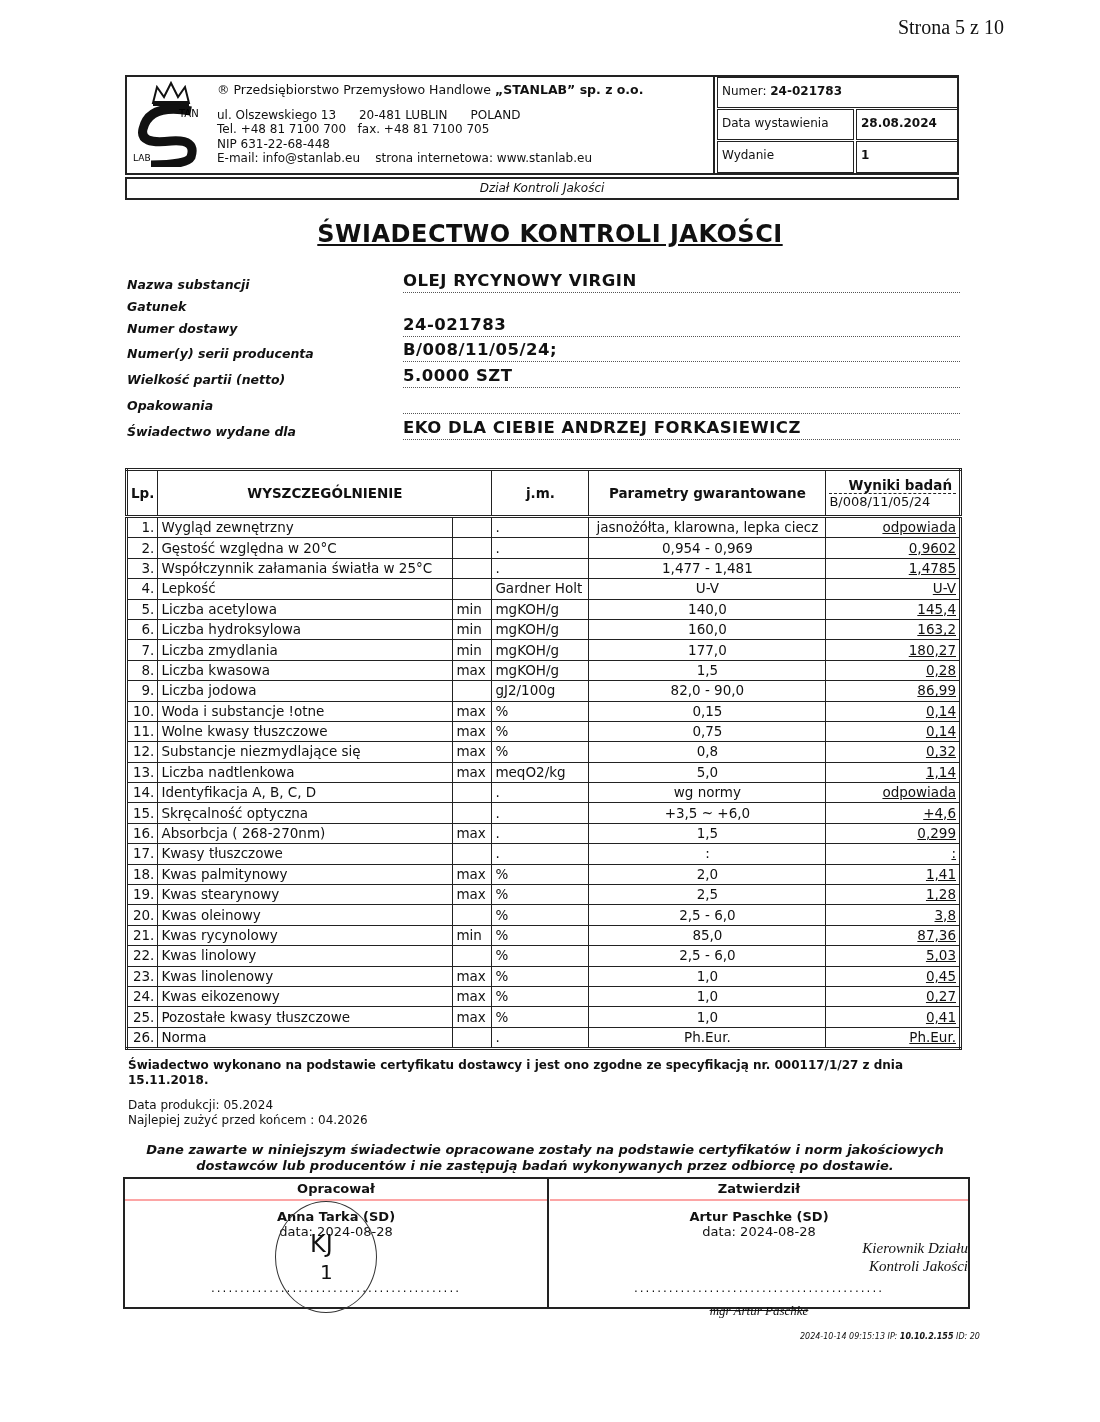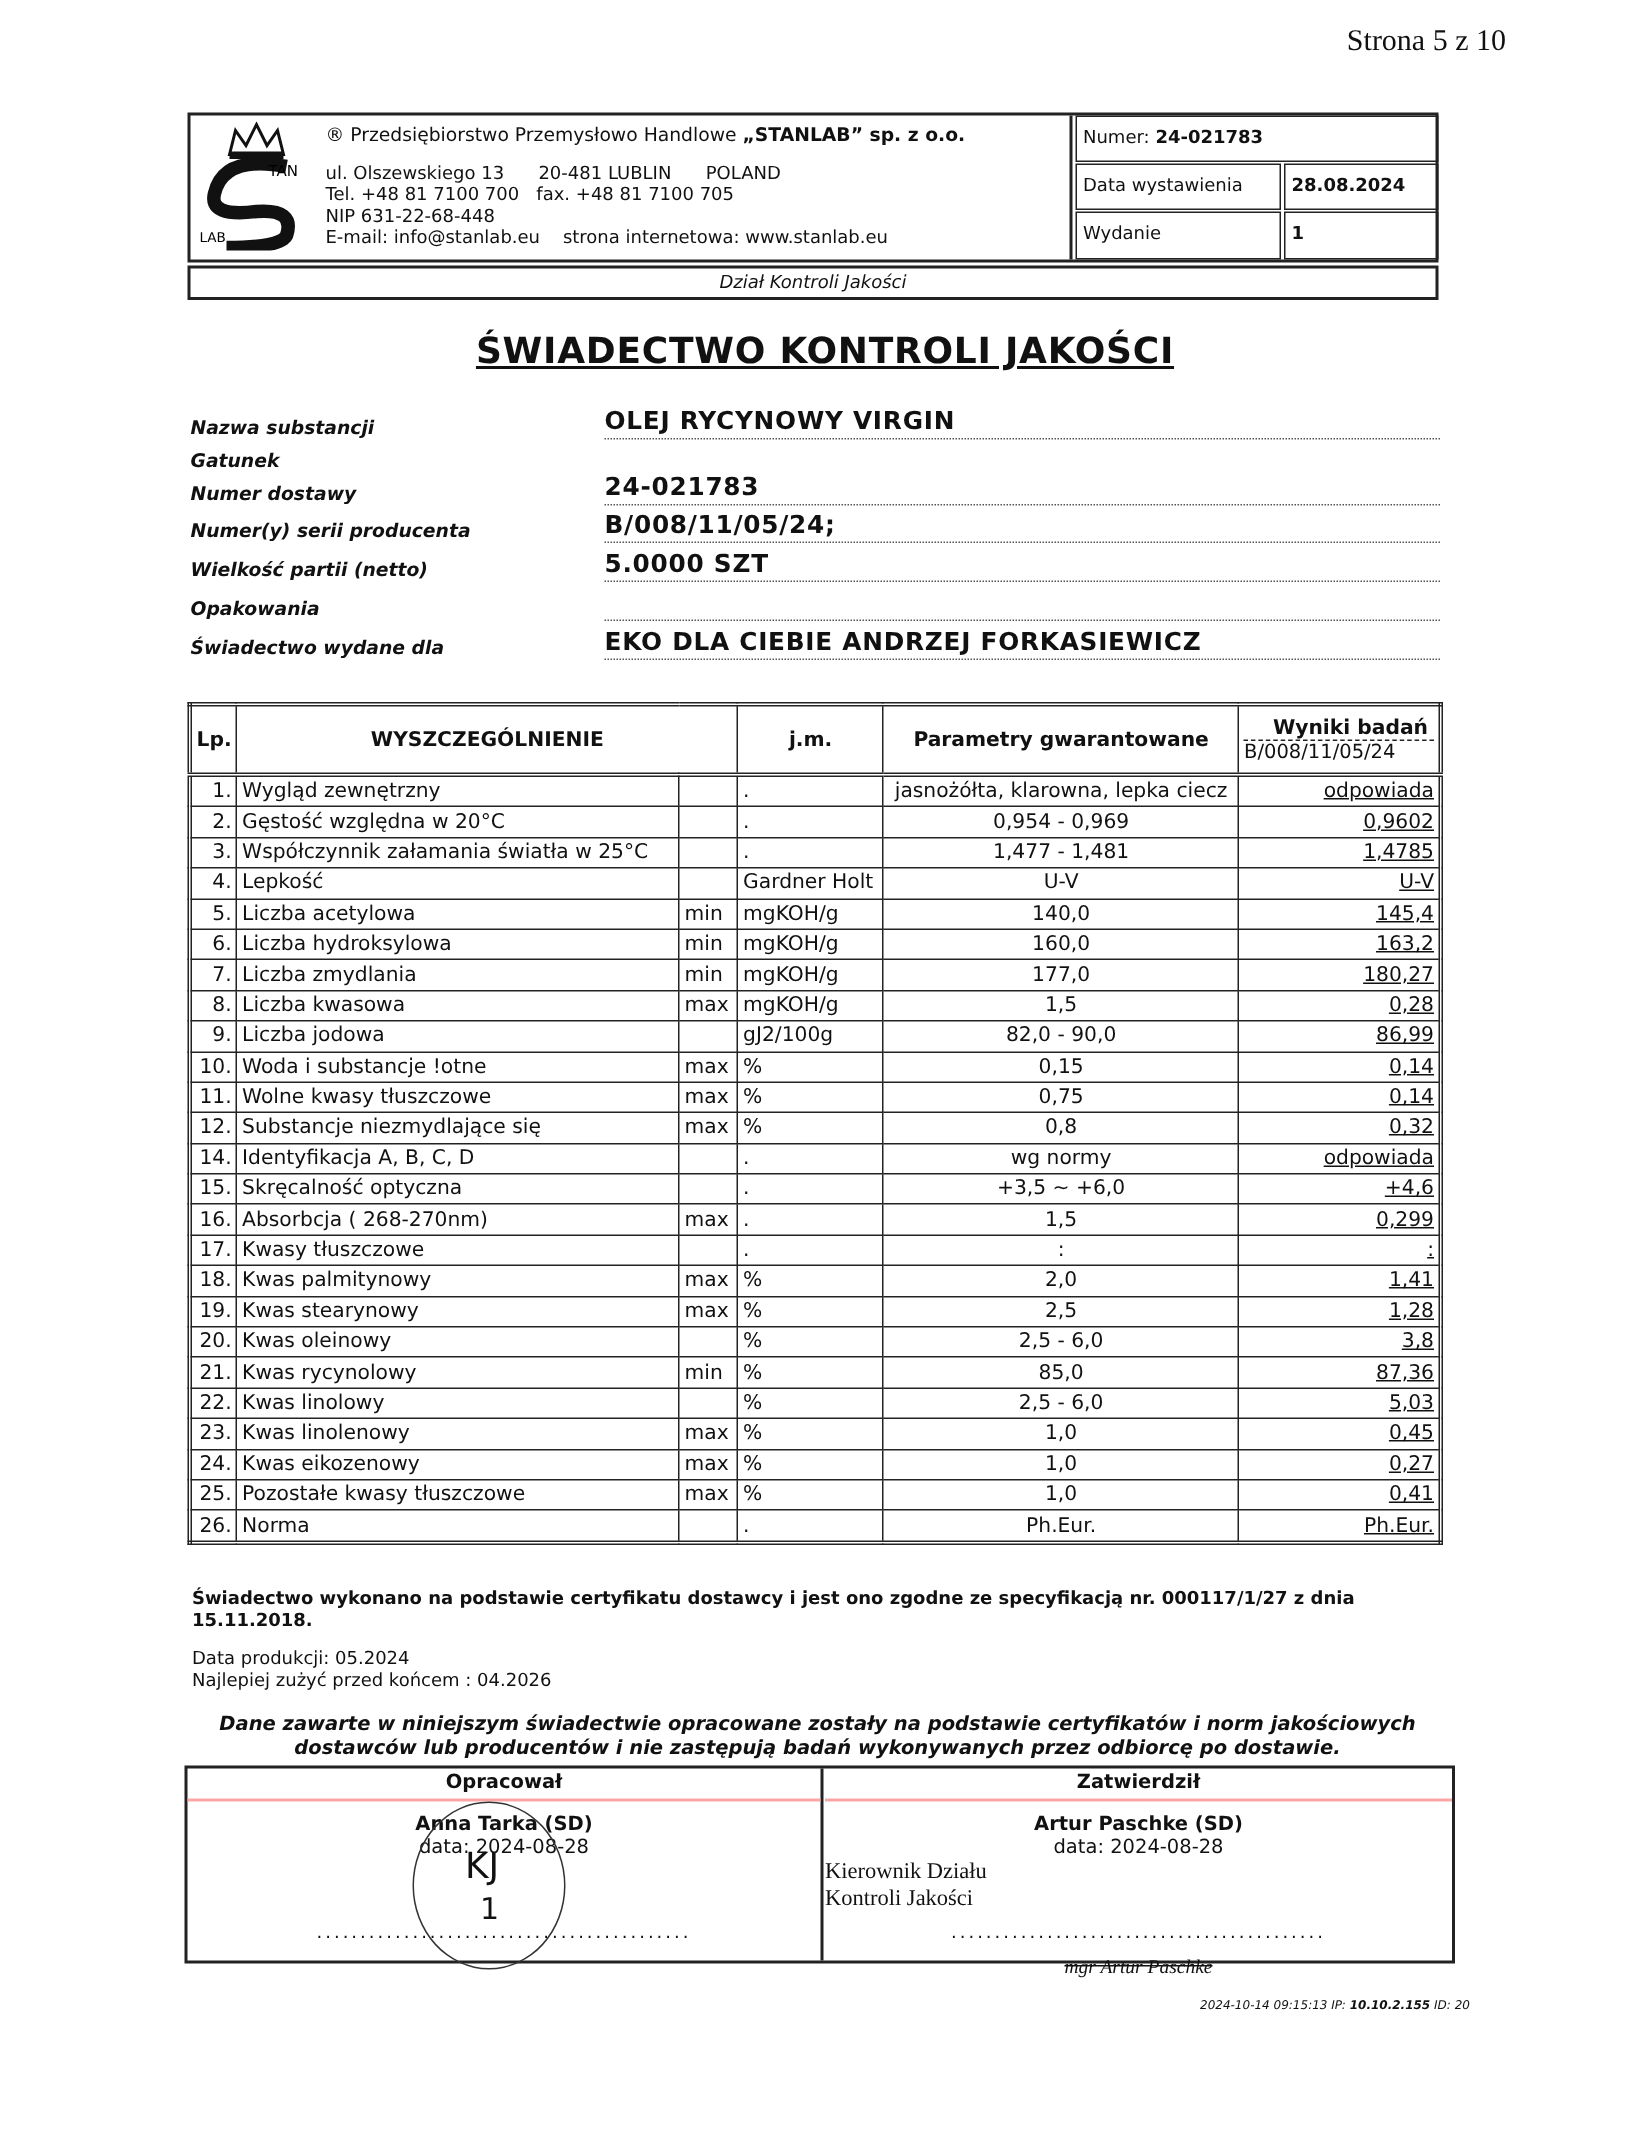--- a/index.html
+++ b/index.html
@@ -32,21 +32,21 @@
   .note { left: 128px; top: 1058px; width: 800px; font-size: 12px; font-weight: bold; line-height: 15px; }
   .dates { left: 128px; top: 1098px; font-size: 12px; font-weight: normal; line-height: 15px; }
   .disclaimer { left: 110px; top: 1142px; width: 870px; text-align: center; font-size: 13px; font-weight: bold; font-style: italic; line-height: 16px; }
   .sig { left: 123px; top: 1177px; width: 847px; height: 132px; border: 2px solid #222; box-sizing: border-box; }
   .sig-col { position: absolute; top: 0; height: 128px; }
   .sig-col.left { left: 0; width: 422px; border-right: 2px solid #222; }
   .sig-col.right { left: 425px; width: 418px; }
   .sig-head { height: 20px; line-height: 20px; text-align: center; font-weight: bold; font-size: 13px; border-bottom: 2px solid #fca5a5; }
   .sig-name { text-align: center; font-weight: bold; font-size: 13px; margin-top: 8px; }
   .sig-date { text-align: center; font-size: 13px; }
-  .sig-title { text-align: left; font-family: "Liberation Serif", serif; font-size: 15px; line-height: 18px; }
+  .sig-title { text-align: right; font-family: "Liberation Serif", serif; font-size: 15px; line-height: 18px; font-style: italic; }
   .sig-dots { position: absolute; bottom: 12px; left: 0; width: 100%; text-align: center; font-size: 12px; letter-spacing: 2px; }
   .stamp { position: absolute; left: 150px; top: 22px; width: 100px; height: 110px; border: 1.5px solid #333; border-radius: 50%; }
   .stamp .kj { position: absolute; left: 34px; top: 28px; font-size: 24px; }
   .stamp .one { position: absolute; left: 44px; top: 58px; font-size: 20px; }
   .footer-ts { left: 800px; top: 1332px; font-size: 8px; font-style: italic; }
   .footer-ts b { font-style: italic; }
 </style>
 </head>
 <body>
 
@@ -206,20 +206,28 @@
       </tr>
       <tr>
         <td class="c-lp">12.</td>
         <td class="c-name">Substancje niezmydlające się</td>
         <td class="c-mm">max</td>
         <td class="c-unit">%</td>
         <td class="c-param">0,8</td>
         <td class="c-res">0,32</td>
       </tr>
       <tr>
+        <td class="c-lp">13.</td>
+        <td class="c-name">Liczba nadtlenkowa</td>
+        <td class="c-mm">max</td>
+        <td class="c-unit">meqO2/kg</td>
+        <td class="c-param">5,0</td>
+        <td class="c-res">1,14</td>
+      </tr>
+      <tr>
         <td class="c-lp">14.</td>
         <td class="c-name">Identyfikacja A, B, C, D</td>
         <td class="c-mm"></td>
         <td class="c-unit">.</td>
         <td class="c-param">wg normy</td>
         <td class="c-res">odpowiada</td>
       </tr>
       <tr>
         <td class="c-lp">15.</td>
         <td class="c-name">Skręcalność optyczna</td>

